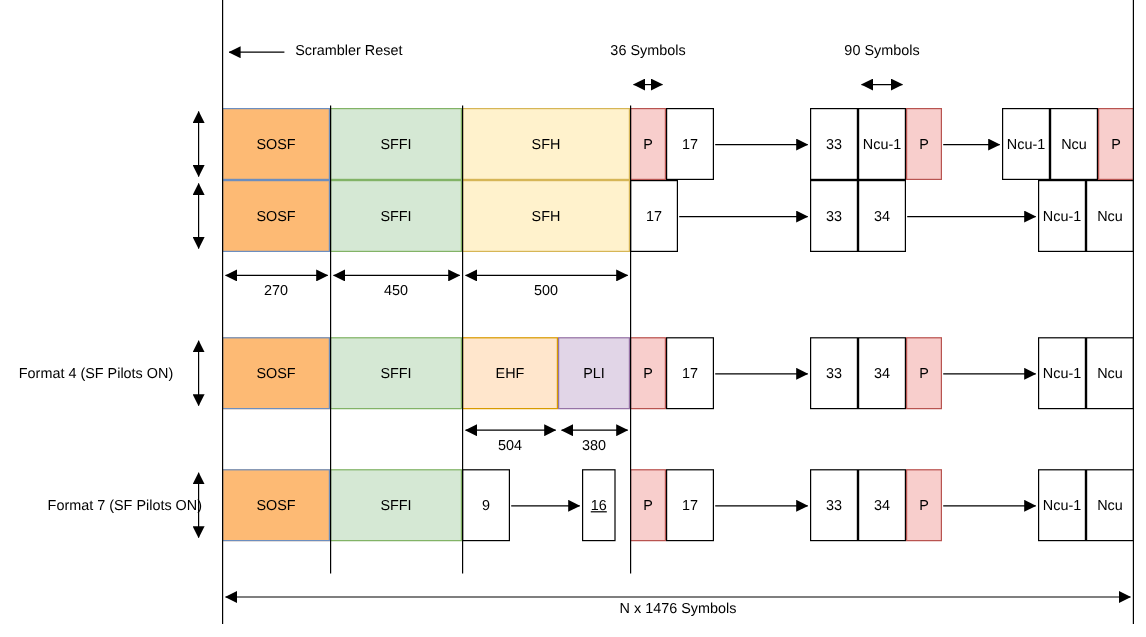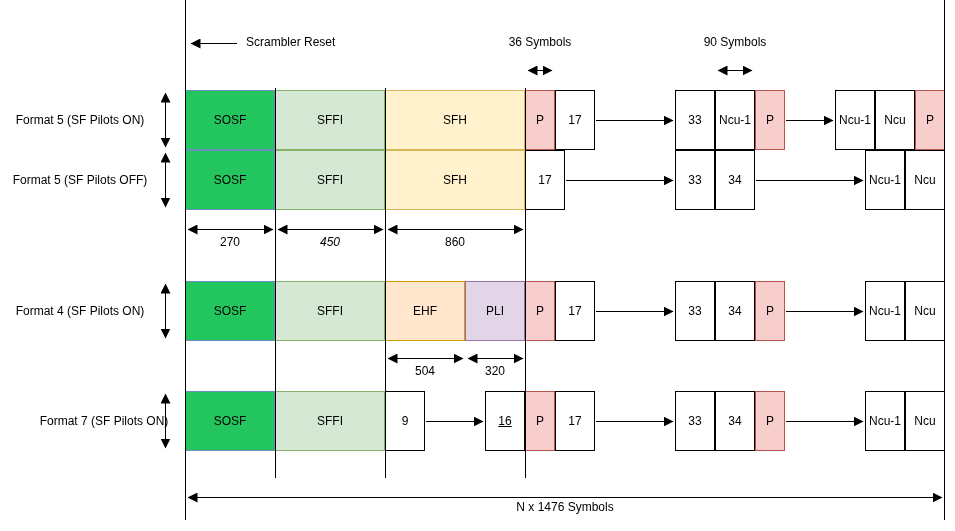--- a/index.html
+++ b/index.html
@@ -6,21 +6,21 @@
   #canvas{
     position:relative;width:955px;height:531px;background:#ffffff;
     font-family:"Liberation Sans", sans-serif;color:#000;overflow:hidden;
   }
   .block{
     position:absolute;height:60px;box-sizing:border-box;
     display:flex;align-items:center;justify-content:center;
     font-size:12px;line-height:1;background:#fff;border:1px solid #000;
     z-index:2;white-space:nowrap;
   }
-  .c-blue  {background:#22c55e;border-color:#6c8ebf;}
+  .c-blue  {background:#fdba74;border-color:#6c8ebf;}
   .c-green {background:#d5e8d4;border-color:#82b366;}
   .c-yellow{background:#fff2cc;border-color:#d6b656;}
   .c-orange{background:#ffe6cc;border-color:#d79b00;}
   .c-purple{background:#e1d5e7;border-color:#9673a6;}
   .c-red   {background:#f8cecc;border-color:#b85450;}
   .c-white {background:#ffffff;border-color:#000000;}
   .fmt-label{
     position:absolute;left:0;width:160px;height:60px;
     display:flex;align-items:center;justify-content:center;
     font-size:12px;text-align:center;z-index:3;
@@ -35,68 +35,66 @@
 </style>
 </head>
 <body>
 
 <div id="canvas">
 
   <div class="txt" style="left:246px;top:35px;text-align:left;">Scrambler Reset</div>
   <div class="txt" style="left:490px;top:35px;width:100px;">36 Symbols</div>
   <div class="txt" style="left:685px;top:35px;width:100px;">90 Symbols</div>
 
-  <div class="fmt-label" style="top:90px;">Format 5 (SF Pilots ON)</div>
   <div class="block c-blue" style="left:185px;top:90px;width:90px;">SOSF</div>
   <div class="block c-green" style="left:275px;top:90px;width:110px;">SFFI</div>
   <div class="block c-yellow" style="left:385px;top:90px;width:140px;">SFH</div>
   <div class="block c-red" style="left:525px;top:90px;width:30px;">P</div>
   <div class="block c-white" style="left:555px;top:90px;width:40px;">17</div>
   <div class="block c-white" style="left:675px;top:90px;width:40px;">33</div>
   <div class="block c-white" style="left:715px;top:90px;width:40px;">Ncu-1</div>
   <div class="block c-red" style="left:755px;top:90px;width:30px;">P</div>
   <div class="block c-white" style="left:835px;top:90px;width:40px;">Ncu-1</div>
   <div class="block c-white" style="left:875px;top:90px;width:40px;">Ncu</div>
   <div class="block c-red" style="left:915px;top:90px;width:30px;">P</div>
 
-  <div class="fmt-label" style="top:150px;">Format 5 (SF Pilots OFF)</div>
   <div class="block c-blue" style="left:185px;top:150px;width:90px;">SOSF</div>
   <div class="block c-green" style="left:275px;top:150px;width:110px;">SFFI</div>
   <div class="block c-yellow" style="left:385px;top:150px;width:140px;">SFH</div>
   <div class="block c-white" style="left:525px;top:150px;width:40px;">17</div>
   <div class="block c-white" style="left:675px;top:150px;width:40px;">33</div>
   <div class="block c-white" style="left:715px;top:150px;width:40px;">34</div>
   <div class="block c-white" style="left:865px;top:150px;width:40px;">Ncu-1</div>
   <div class="block c-white" style="left:905px;top:150px;width:40px;">Ncu</div>
 
   <div class="txt" style="left:185px;top:235px;width:90px;">270</div>
-  <div class="txt" style="left:275px;top:235px;width:110px;font-style:italic;">450</div>
-  <div class="txt" style="left:385px;top:235px;width:140px;">860</div>
+  <div class="txt" style="left:275px;top:235px;width:110px;">450</div>
+  <div class="txt" style="left:385px;top:235px;width:140px;">500</div>
 
   <div class="fmt-label" style="top:281px;">Format 4 (SF Pilots ON)</div>
   <div class="block c-blue" style="left:185px;top:281px;width:90px;">SOSF</div>
   <div class="block c-green" style="left:275px;top:281px;width:110px;">SFFI</div>
   <div class="block c-purple" style="left:465px;top:281px;width:60px;">PLI</div>
   <div class="block c-orange" style="left:385px;top:281px;width:80px;">EHF</div>
   <div class="block c-red" style="left:525px;top:281px;width:30px;">P</div>
   <div class="block c-white" style="left:555px;top:281px;width:40px;">17</div>
   <div class="block c-white" style="left:675px;top:281px;width:40px;">33</div>
   <div class="block c-white" style="left:715px;top:281px;width:40px;">34</div>
   <div class="block c-red" style="left:755px;top:281px;width:30px;">P</div>
   <div class="block c-white" style="left:865px;top:281px;width:40px;">Ncu-1</div>
   <div class="block c-white" style="left:905px;top:281px;width:40px;">Ncu</div>
 
   <div class="txt" style="left:385px;top:364px;width:80px;">504</div>
-  <div class="txt" style="left:465px;top:364px;width:60px;">320</div>
+  <div class="txt" style="left:465px;top:364px;width:60px;">380</div>
 
   <div class="fmt-label" style="top:391px;margin-left:24px;">Format 7 (SF Pilots ON)</div>
   <div class="block c-blue" style="left:185px;top:391px;width:90px;">SOSF</div>
   <div class="block c-green" style="left:275px;top:391px;width:110px;">SFFI</div>
   <div class="block c-white" style="left:385px;top:391px;width:40px;">9</div>
-  <div class="block c-white" style="left:485px;top:391px;width:40px;text-decoration:underline;">16</div>
+  <div class="block c-white" style="left:485px;top:391px;width:28px;text-decoration:underline;">16</div>
   <div class="block c-red" style="left:525px;top:391px;width:30px;">P</div>
   <div class="block c-white" style="left:555px;top:391px;width:40px;">17</div>
   <div class="block c-white" style="left:675px;top:391px;width:40px;">33</div>
   <div class="block c-white" style="left:715px;top:391px;width:40px;">34</div>
   <div class="block c-red" style="left:755px;top:391px;width:30px;">P</div>
   <div class="block c-white" style="left:865px;top:391px;width:40px;">Ncu-1</div>
   <div class="block c-white" style="left:905px;top:391px;width:40px;">Ncu</div>
 
   <div class="txt" style="left:465px;top:500px;width:200px;">N x 1476 Symbols</div>
 

